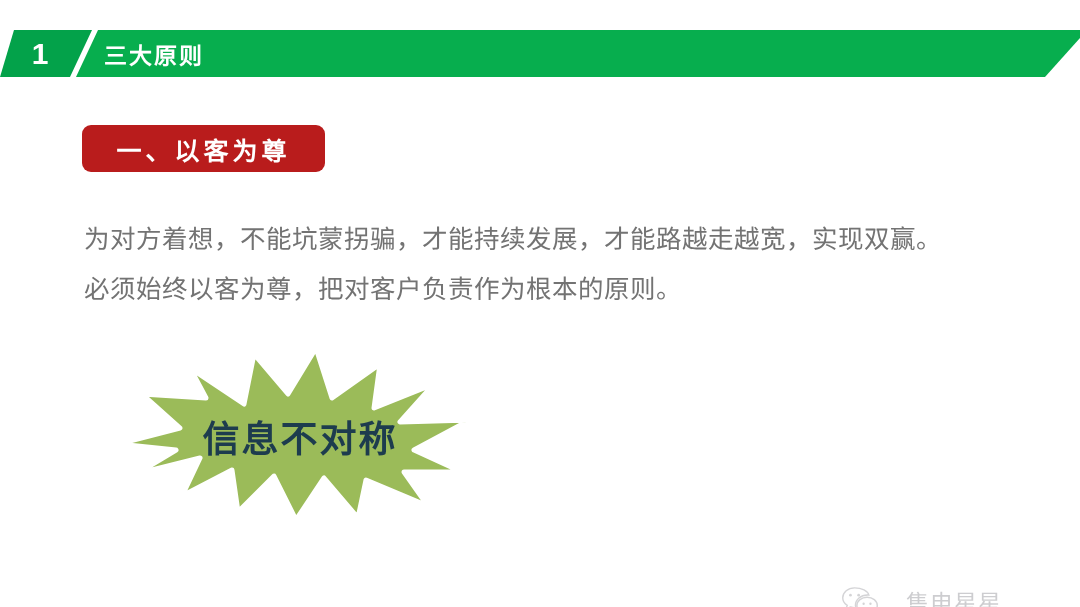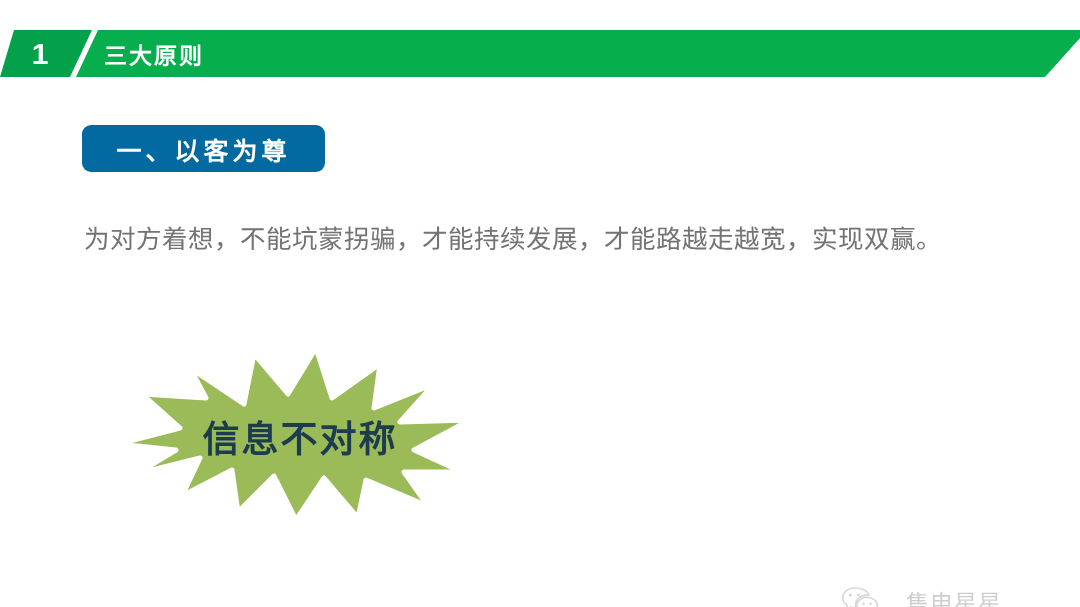--- a/index.html
+++ b/index.html
@@ -63,21 +63,21 @@
     margin-left: 20px;
   }
 
   
   .section-label {
     position: absolute;
     left: 82px;
     top: 125px;
     min-width: 243px;
     height: 47px;
-    background: #0369a1;
+    background: #b91c1c;
     border-radius: 9px;
     display: flex;
     align-items: center;
     justify-content: center;
     box-sizing: border-box;
     padding: 0 22px;
   }
   .section-label-text {
     color: #ffffff;
     font-size: 25px;
@@ -162,20 +162,21 @@
   </div>
   <div class="header-number">1</div>
   <div class="header-title">三大原则</div>
 
   <div class="section-label">
     <span class="section-label-text">一、以客为尊</span>
   </div>
 
   <div class="body-text">
     <span class="body-line">为对方着想，不能坑蒙拐骗，才能持续发展，才能路越走越宽，实现双赢。</span>
+    <span class="body-line">必须始终以客为尊，把对客户负责作为根本的原则。</span>
   </div>
 
   <div class="burst" id="burst-1">
     <svg width="352" height="176" viewBox="0 0 352 176" aria-hidden="true">
       <polygon points="0,98 62,82 24,48 88,52 72,22 126,58 136,8 170,48 198,2 214,52 262,18 256,62 316,38 282,76 352,74 296,104 344,126 286,126 310,160 248,134 240,172 206,132 178,174 156,130 120,166 114,124 64,150 82,112 18,128 58,104" fill="#9BBB59" stroke="#ffffff" stroke-width="5" stroke-linejoin="round"></polygon>
     </svg>
     <div class="burst-label">信息不对称</div>
   </div>
 
 

